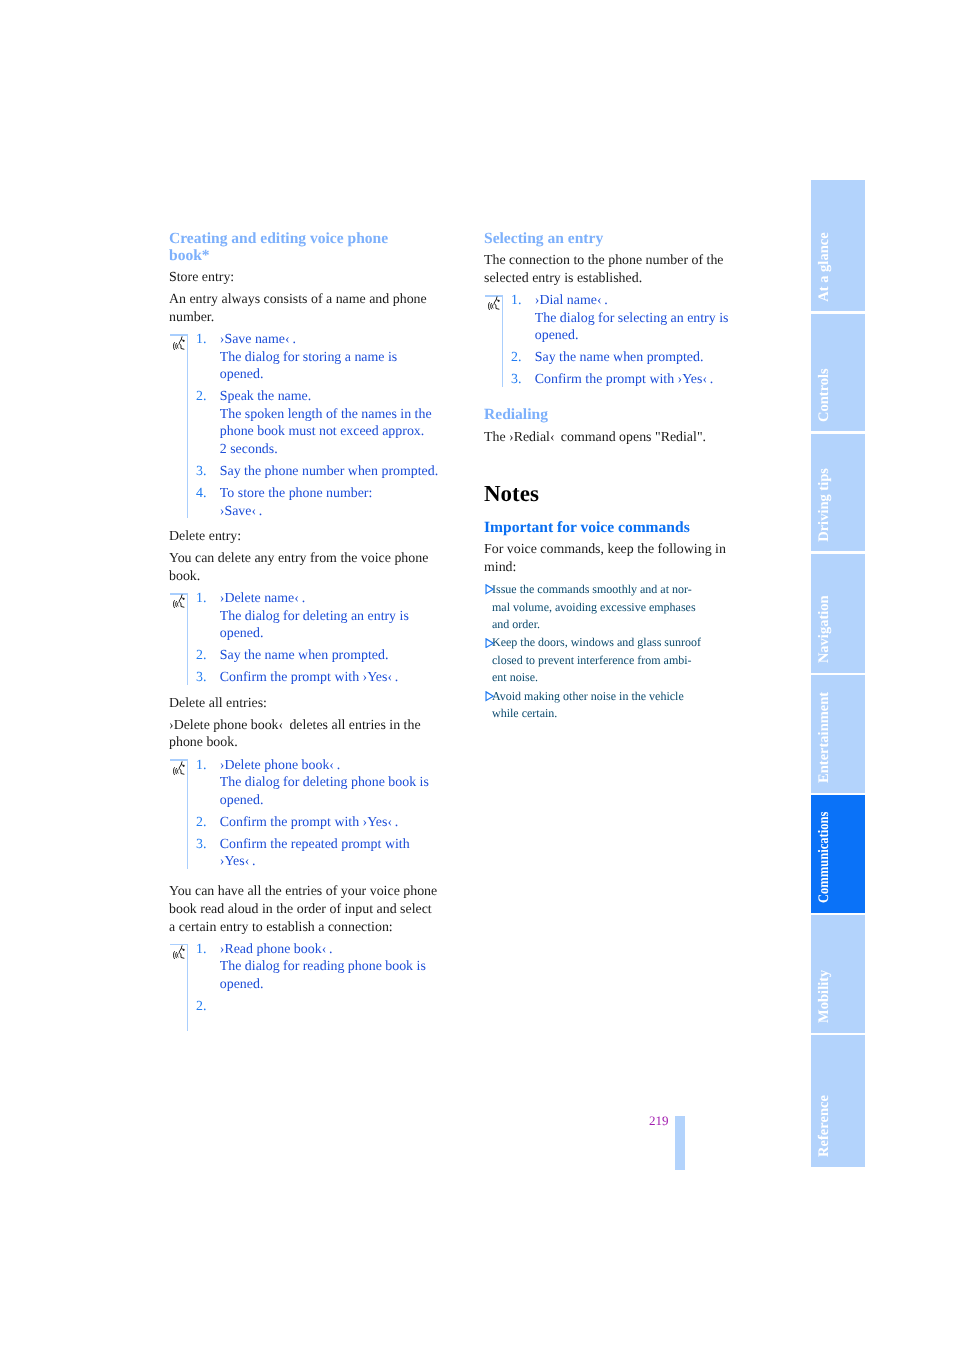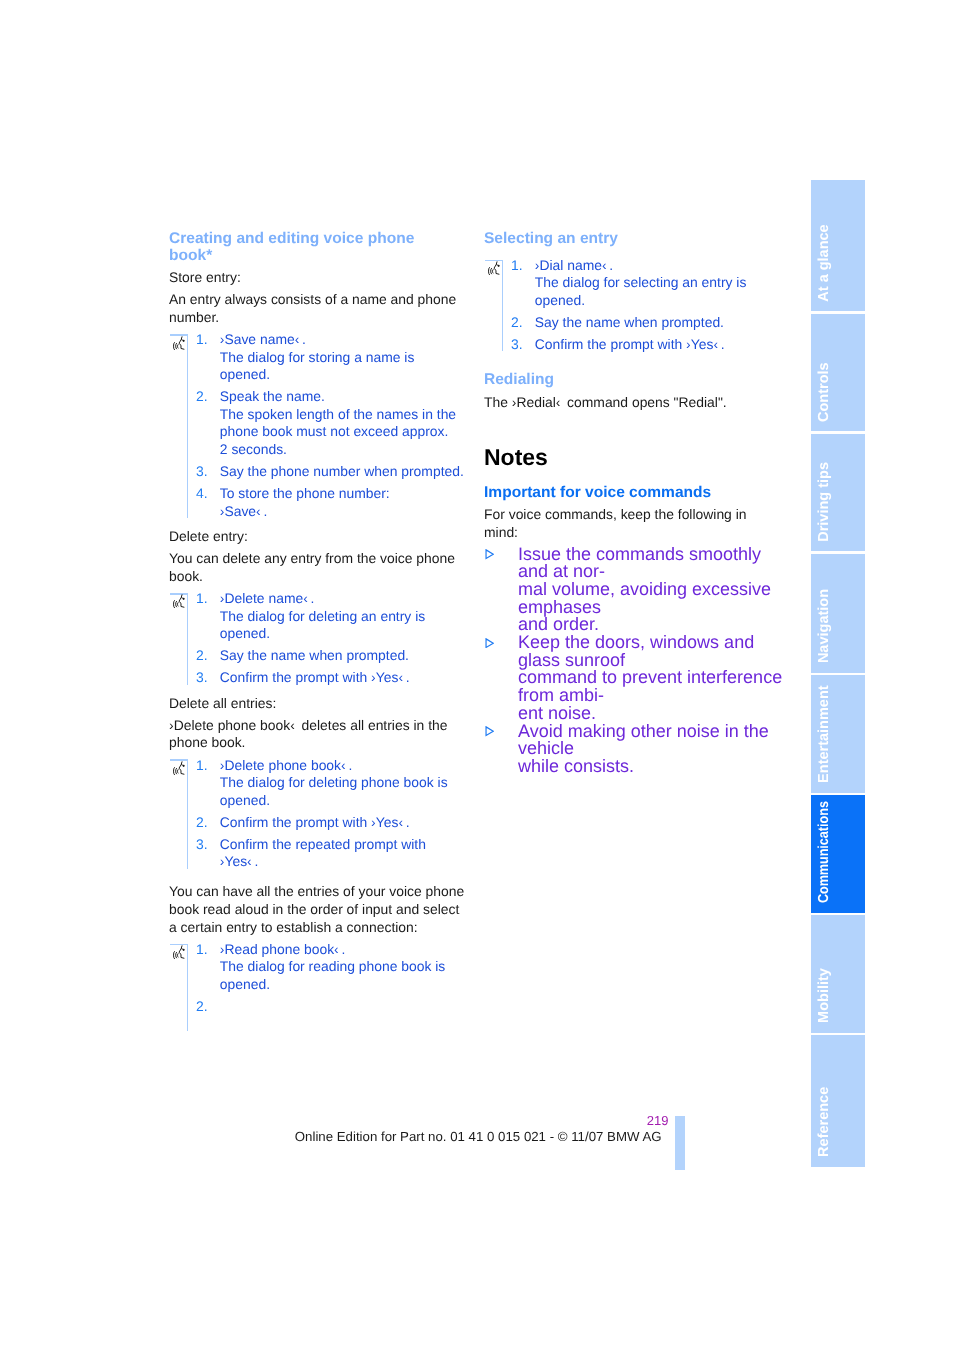--- a/index.html
+++ b/index.html
@@ -1,20 +1,20 @@
 <!DOCTYPE html>
 <html><head>
 <meta charset="utf-8">
 <style>
   html,body{margin:0;padding:0;}
   body{width:954px;height:1350px;background:#ffffff;
        font-family:"Liberation Sans",sans-serif;
        -webkit-font-smoothing:antialiased;text-rendering:geometricPrecision;}
   .page{position:relative;width:954px;height:1350px;overflow:hidden;background:#fff;
-       opacity:0.999;}
+       opacity:0.999;font-family:Liberation Serif, serif;}
 
   
   .col{position:absolute;width:302px;}
   #col-left{left:169px;top:229.9px;}
   #col-right{left:484px;top:229.9px;}
 
   
   .h2{color:#7db0fb;font-weight:bold;font-size:15.55px;line-height:17px;
       margin:0;}
   .h1{color:#000000;font-weight:bold;font-size:23px;line-height:17px;margin:0;}
@@ -29,21 +29,21 @@
   .olist .vline{position:absolute;left:17.99px;top:2.92px;width:1.3px;background:#a9cefd;}
   .olist .vcicon{position:absolute;left:3.94px;top:4.51px;width:12.2px;height:14.5px;}
   .oitem{position:relative;}
   .oitem .num{position:absolute;left:27px;top:0;color:#1f7bf2;font-size:13.9px;
       line-height:17.58px;}
   .oitem .body{margin-left:50.8px;color:#1d4ed8;font-size:13.9px;line-height:17.58px;}
 
   
   .bitem{position:relative;}
   .bitem .tri{position:absolute;left:0.6px;top:1.0px;width:9.5px;height:10px;}
-  .bitem .body{margin-left:34px;color:#6d28d9;font-size:18px;line-height:17.58px;}
+  .bitem .body{margin-left:8px;color:#0c4a6e;font-size:12px;line-height:17.58px;}
 
   
   .tabs{position:absolute;left:810.9px;top:180px;width:54.1px;height:987px;}
   .tab{position:absolute;left:0;width:54.1px;background:#b3d3fc;}
   .tab .lbl{position:absolute;left:0;top:0;transform-origin:0 0;
       color:#ffffff;font-weight:bold;font-size:14.5px;
       line-height:14.5px;white-space:nowrap;}
   .tab.active{background:#0a72f8;}
 
   
@@ -187,20 +187,21 @@
         </div>
         <div class="sp"></div>
         <div class="oitem">
           <span class="num">2.</span>
         </div>
       </div>
     </div>
   <div class="col" id="col-right">
       <div class="h2"><span class="ln">Selecting an entry</span></div>
       <div class="sp" style="height:5.38px"></div>
+      <p class="t"><span class="ln">The connection to the phone number of the</span><br><span class="ln">selected entry is established.</span></p>
       <div class="sp" style="height:4.5px"></div>
       <div class="olist">
         <div class="bracket"></div>
         <div class="vline" style="height: 91.7706px;"></div>
         <span class="vcicon"><svg viewBox="0 0 13 15" width="12.2" height="14.5" xmlns="http://www.w3.org/2000/svg">
             <g fill="none" stroke="#1d1d1b" stroke-width="1.05" stroke-linecap="butt" stroke-linejoin="miter">
               <path d="M1.8 6.4 C0.15 7.4 0.15 13.7 1.8 14.7"></path>
               <path d="M4.0 7.3 C2.5 8.3 2.5 12.8 4.0 13.8"></path>
               <path d="M5.7 8.6 C4.5 9.4 4.5 12.1 5.7 12.9"></path>
               <path d="M9.7 0.2 L8.75 3.5 L6.45 7.4 L8.25 9.5 L8.5 10.4 L8.5 13.05 L12.1 13.95"></path>
@@ -239,28 +240,28 @@
           <span class="tri"><svg viewBox="0 0 10 11" width="9.5" height="10.5" xmlns="http://www.w3.org/2000/svg">
               <path d="M1.1 0.9 L8.7 5.4 L1.1 9.9 Z" fill="none" stroke="#1f7bf2" stroke-width="1.25" stroke-linejoin="miter"></path>
             </svg></span>
           <div class="body"><span class="ln">Issue the commands smoothly and at nor-</span><br><span class="ln">mal volume, avoiding excessive emphases</span><br><span class="ln">and order.</span></div>
         </div>
         <div class="sp" style="height:0.55px"></div>
         <div class="bitem">
           <span class="tri"><svg viewBox="0 0 10 11" width="9.5" height="10.5" xmlns="http://www.w3.org/2000/svg">
               <path d="M1.1 0.9 L8.7 5.4 L1.1 9.9 Z" fill="none" stroke="#1f7bf2" stroke-width="1.25" stroke-linejoin="miter"></path>
             </svg></span>
-          <div class="body"><span class="ln">Keep the doors, windows and glass sunroof</span><br><span class="ln">command to prevent interference from ambi-</span><br><span class="ln">ent noise.</span></div>
+          <div class="body"><span class="ln">Keep the doors, windows and glass sunroof</span><br><span class="ln">closed to prevent interference from ambi-</span><br><span class="ln">ent noise.</span></div>
         </div>
         <div class="sp" style="height:0.55px"></div>
         <div class="bitem">
           <span class="tri"><svg viewBox="0 0 10 11" width="9.5" height="10.5" xmlns="http://www.w3.org/2000/svg">
               <path d="M1.1 0.9 L8.7 5.4 L1.1 9.9 Z" fill="none" stroke="#1f7bf2" stroke-width="1.25" stroke-linejoin="miter"></path>
             </svg></span>
-          <div class="body"><span class="ln">Avoid making other noise in the vehicle</span><br><span class="ln">while consists.</span></div>
+          <div class="body"><span class="ln">Avoid making other noise in the vehicle</span><br><span class="ln">while certain.</span></div>
         </div>
       </div>
     </div>
   <div class="tabs" id="tabs">
       <div class="tab" style="top:0px;height:131.4px;">
         <span class="lbl" style="transform: translate(6.1px, 121.691px) rotate(-90deg) scale(1, 1);">At a glance</span>
       </div>
       <div class="tab" style="top:133.8px;height:117.7px;">
         <span class="lbl" style="transform: translate(6.1px, 107.987px) rotate(-90deg) scale(1, 1);">Controls</span>
       </div>
@@ -279,14 +280,13 @@
       <div class="tab" style="top:735px;height:117.6px;">
         <span class="lbl" style="transform: translate(6.1px, 107.894px) rotate(-90deg) scale(1, 1);">Mobility</span>
       </div>
       <div class="tab" style="top:855px;height:131.6px;">
         <span class="lbl" style="transform: translate(6.1px, 121.894px) rotate(-90deg) scale(1, 1);">Reference</span>
       </div>
     </div>
 
   <div class="pagenum">219</div>
   <div class="pagebar"></div>
-  <div class="footer">Online Edition for Part no. 01 41 0 015 021 - © 11/07 BMW AG</div>
 </div>
 
 </body></html>

